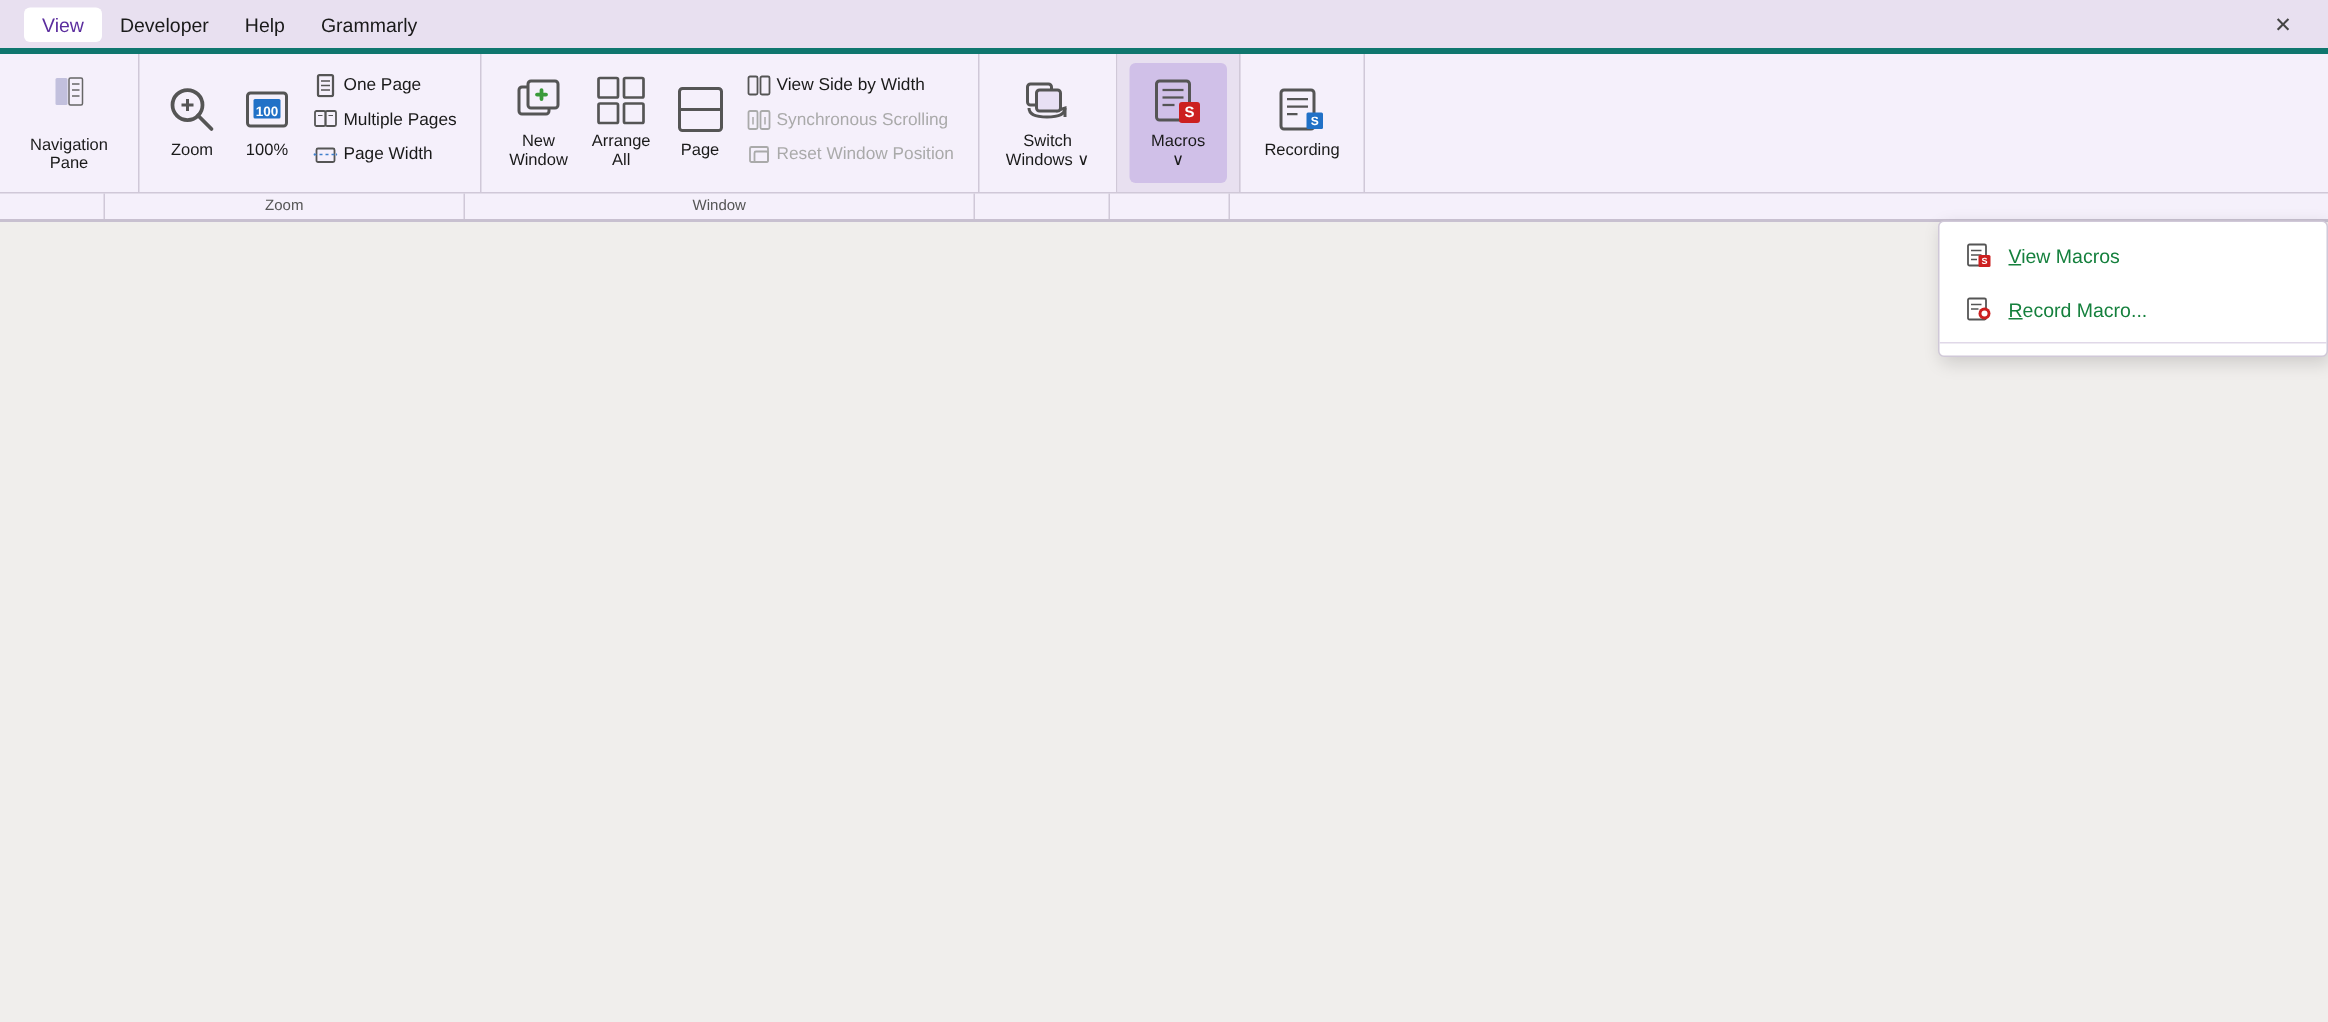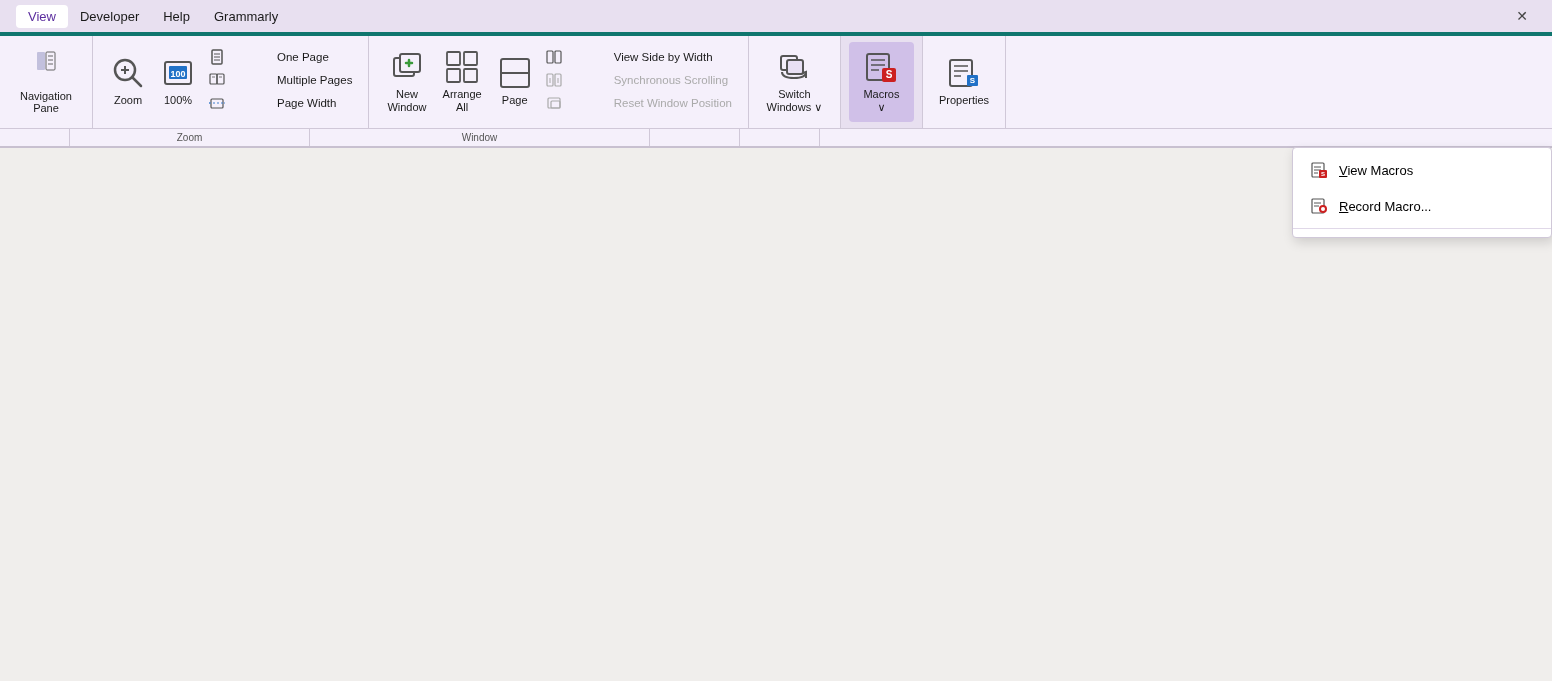--- a/index.html
+++ b/index.html
@@ -60,21 +60,20 @@
     .ribbon-button-small {
       display: flex;
       flex-direction: row;
       align-items: center;
       padding: 2px 6px;
       cursor: pointer;
       border-radius: 3px;
       height: 22px;
       color: #1a1a1a;
       white-space: nowrap;
-      gap: 48px;
     }
     .ribbon-button-small.disabled {
       color: #aaa;
       cursor: default;
     }
 
     .ribbon-button-small .btn-label {
       font-size: 11.5px;
       margin-left: 4px;
     }
@@ -99,21 +98,21 @@
       z-index: 100;
       padding: 4px 0;
     }
 
     .dropdown-item {
       display: flex;
       align-items: center;
       padding: 8px 16px;
       cursor: pointer;
       font-size: 13px;
-      color: #000000;
+      color: #15803d;
     }
     .dropdown-item.disabled {
       color: #aaa;
       cursor: default;
     }
 
     .dropdown-item .item-icon {
       width: 20px;
       height: 20px;
       margin-right: 10px;
@@ -334,21 +333,21 @@
       <div style="display:flex; flex-direction:column; align-items:center; justify-content:flex-start; padding:6px 8px 0; border-right:1px solid #d0c8d8; min-width:80px;">
         <div class="ribbon-button-large" style="min-width:65px;">
           <svg width="34" height="34" viewBox="0 0 34 34">
             <rect x="3" y="4" width="22" height="26" rx="2" fill="none" stroke="#555" stroke-width="2"></rect>
             <line x1="7" y1="10" x2="21" y2="10" stroke="#555" stroke-width="1.5"></line>
             <line x1="7" y1="15" x2="21" y2="15" stroke="#555" stroke-width="1.5"></line>
             <line x1="7" y1="20" x2="14" y2="20" stroke="#555" stroke-width="1.5"></line>
             <rect x="20" y="19" width="11" height="11" rx="1" fill="#2171c7"></rect>
             <text x="25.5" y="27" text-anchor="middle" font-size="8" font-weight="bold" fill="white">S</text>
           </svg>
-          <div class="btn-label">Properties</div>
+          <div class="btn-label">Recording</div>
         </div>
       </div>
 
     </div>
 
     <div style="display:flex; height:18px; background:#f5f0fb; border-top:1px solid #d0c8d8;">
       <div style="min-width:70px; border-right:1px solid #d0c8d8; display:flex; align-items:center; justify-content:center; font-size:10px; color:#555;"></div>
       <div style="min-width:240px; border-right:1px solid #d0c8d8; display:flex; align-items:center; justify-content:center; font-size:10px; color:#555;">Zoom</div>
       <div style="min-width:340px; border-right:1px solid #d0c8d8; display:flex; align-items:center; justify-content:center; font-size:10px; color:#555;">Window</div>
       <div style="min-width:90px; border-right:1px solid #d0c8d8; display:flex; align-items:center; justify-content:center; font-size:10px; color:#555;"></div>

